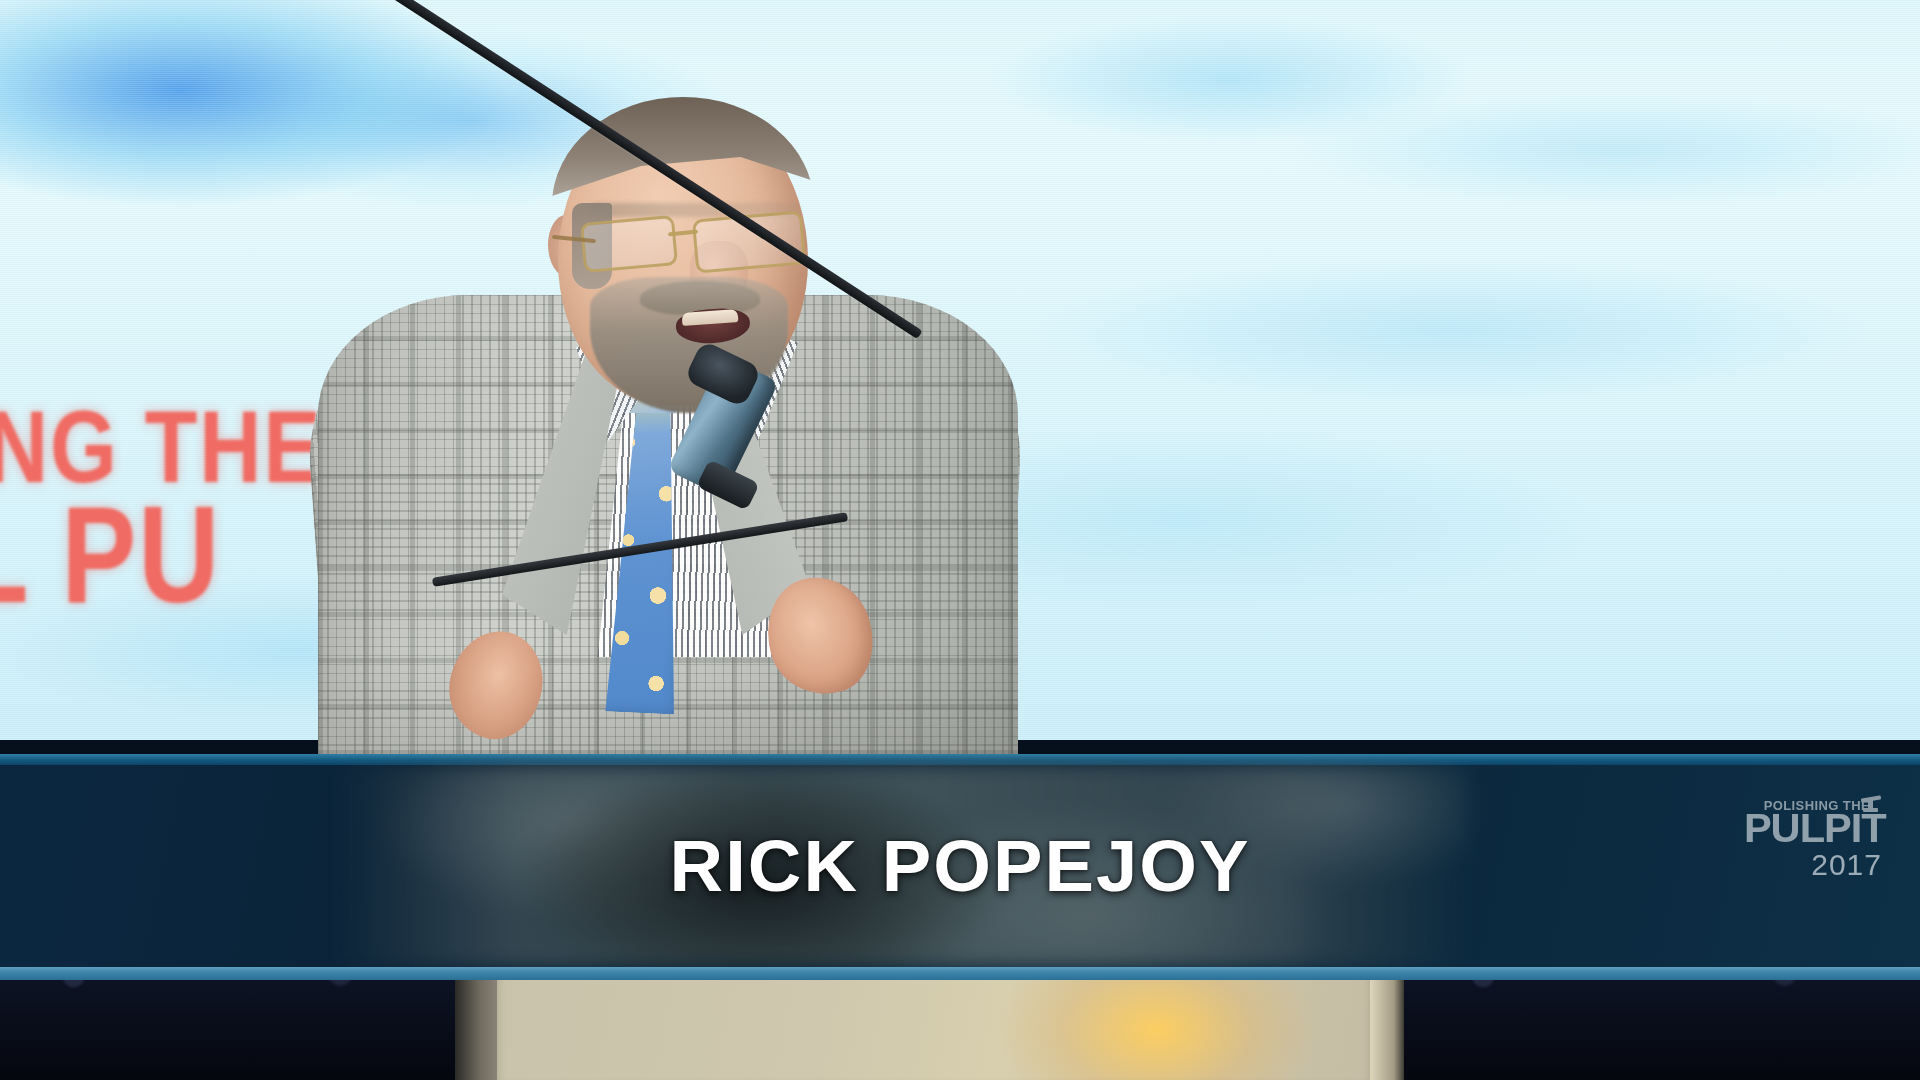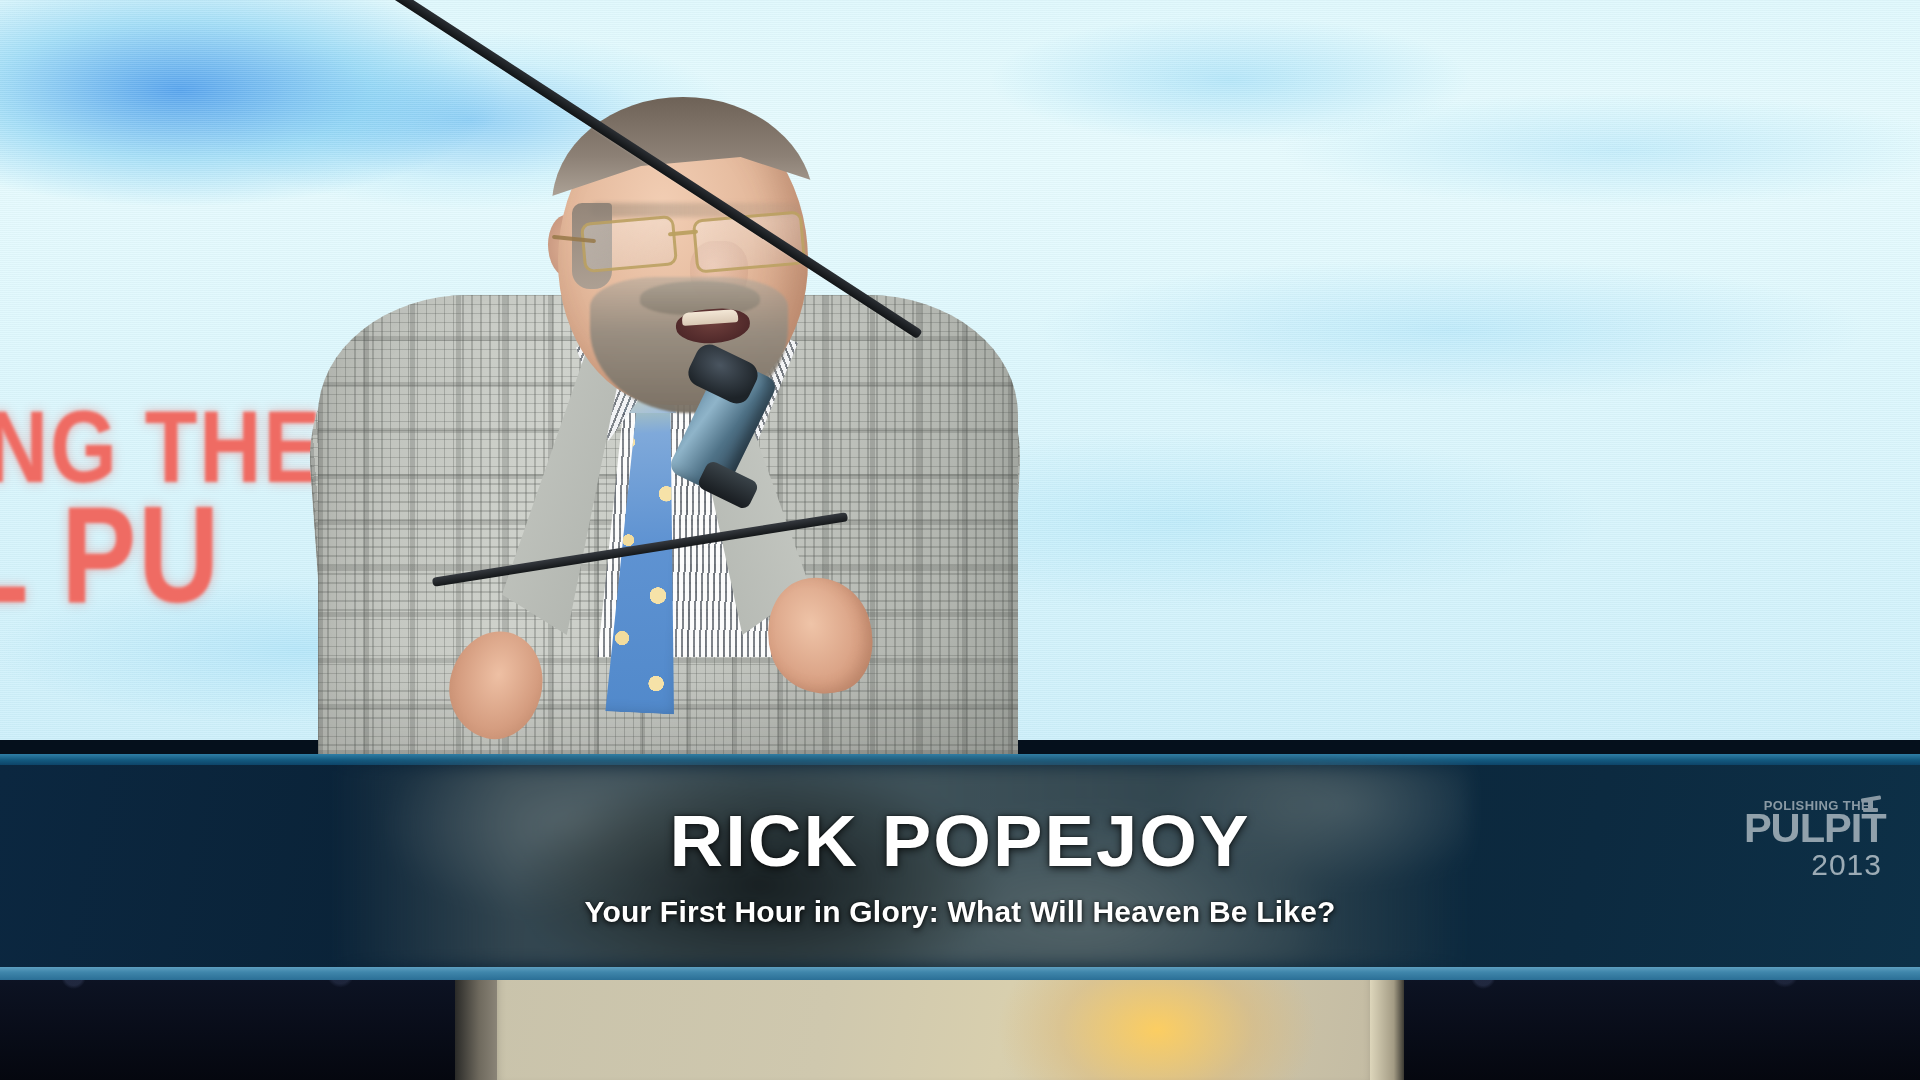--- a/index.html
+++ b/index.html
@@ -477,32 +477,31 @@
     <div id="podium-edge-r"></div>
   </div>
 
   <div id="lower-third">
     <div id="lt-accent-top"></div>
     <div id="lt-body"></div>
     <div id="lt-blur"></div>
 
     <div id="lt-text">
       <div id="speaker-name">RICK POPEJOY</div>
-      <div id="sermon-title">Your First Hour in Glory: What Will Heaven Be Like?</div>
     </div>
 
     <div id="event-logo">
       <div id="logo-top-row">
         <span id="logo-polishing">POLISHING THE</span>
         <span id="pulpit-icon">
           <span class="top"></span>
           <span class="stem"></span>
           <span class="base"></span>
         </span>
       </div>
       <div id="logo-pulpit">PULPIT</div>
-      <div id="logo-year">2013</div>
+      <div id="logo-year">2017</div>
     </div>
 
     <div id="lt-accent-bottom"></div>
   </div>
 
 </div>
 
 </body></html>

